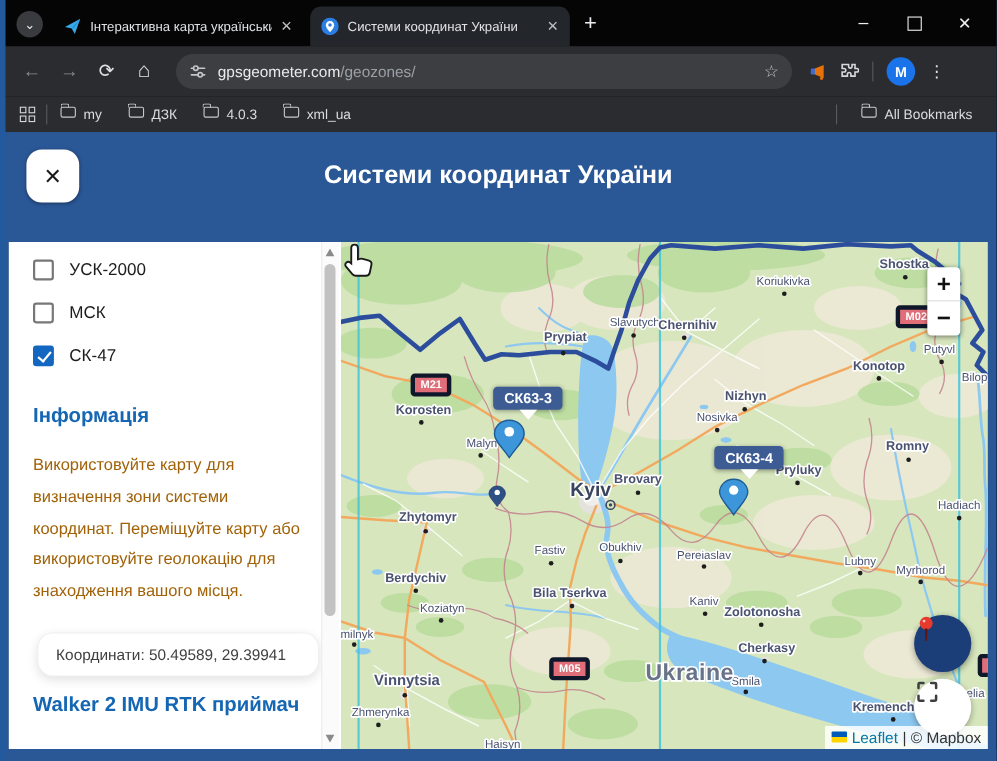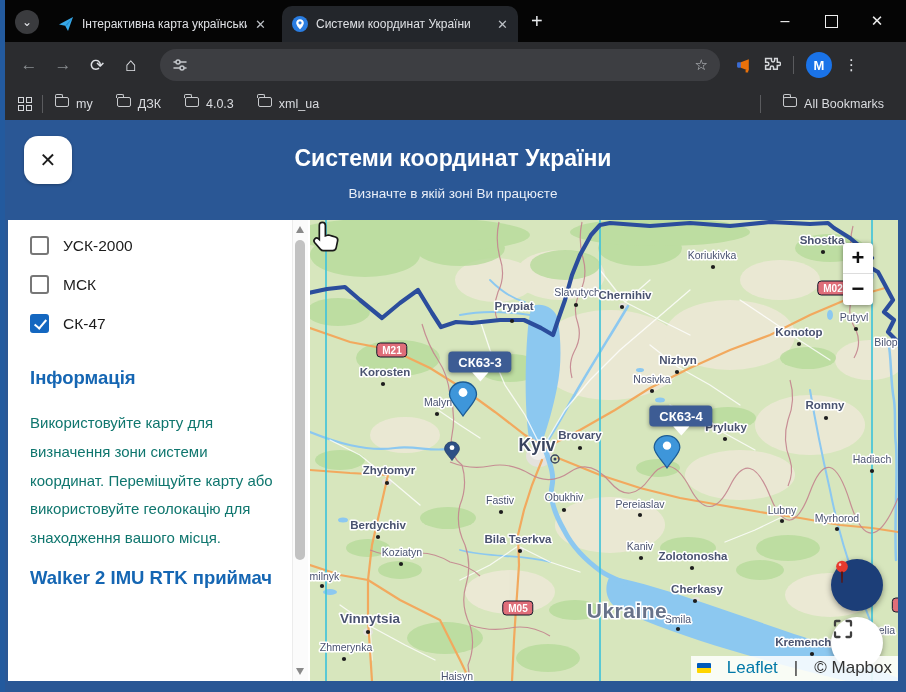--- a/index.html
+++ b/index.html
@@ -56,21 +56,21 @@
 
   #sidebar{left:8px;top:100px;width:302px;height:461px;background:#fff;box-sizing:border-box;padding:16px 36px 0 22px}
   #sidebar h2{margin:10px 0 20px;font-size:18.5px;color:#1566b3}
   .cb-row{display:flex;align-items:center;gap:14px;margin-bottom:20px}
   .cb{width:19px;height:19px;border:2px solid #777;border-radius:3px;box-sizing:border-box;position:relative;background:#fff}
   .cb.checked{background:#1467c0;border-color:#1467c0}
   .cb.checked::after{content:"";position:absolute;left:4.5px;top:0.5px;width:5px;height:10px;
                      border:solid #fff;border-width:0 2.4px 2.4px 0;transform:rotate(40deg)}
   .cb-label{font-size:15.5px;color:#1c1c1c}
   #info-head{margin-top:34px !important}
-  #info-text{width:252px;font-size:15px;line-height:1.92;color:#0f766e;margin:0}
+  #info-text{width:252px;font-size:15px;line-height:1.92;color:#a16207;margin:0}
   #coords-card{margin:22px 0 0 4px;width:238px;background:#fff;border:1px solid #f0f0f0;border-radius:14px;
                box-shadow:0 3px 10px rgba(0,0,0,.12);padding:11px 0 11px 16px;font-size:14px;color:#3f3f3f}
   #receiver-link{display:block;margin-top:14px;font-size:18.5px;font-weight:700;color:#1566b3;text-decoration:none}
 
   
   #sb-track{left:292px;top:100px;width:15px;height:461px;background:#fbfbfb;border-left:1px solid #ececec}
   #sb-up{left:296px;top:106px;width:0;height:0;border-left:4.5px solid transparent;border-right:4.5px solid transparent;border-bottom:7px solid #8a8a8a}
   #sb-down{left:296px;top:548px;width:0;height:0;border-left:4.5px solid transparent;border-right:4.5px solid transparent;border-top:7px solid #8a8a8a}
   #sb-thumb{left:294.5px;top:120px;width:10px;height:320px;background:#c2c2c2;border-radius:6px}
 
@@ -78,36 +78,36 @@
   #map{left:310px;top:100px;width:588px;height:461px;background:#d7e6bd;overflow:hidden}
   #map svg{position:absolute;left:0;top:0}
   .city{font-family:"Liberation Sans",sans-serif;font-size:11.5px;font-weight:600;fill:#4a5370;
         stroke:#fff;stroke-width:3px;paint-order:stroke;stroke-linejoin:round;text-anchor:middle}
   .city.s{font-size:10.5px;font-weight:400}
   .city.kyiv{font-size:17.5px;font-weight:700;fill:#39445e}
   .city.vin{font-size:13.5px;font-weight:700}
   .region{font-family:"Liberation Sans",sans-serif;font-size:21px;font-weight:600;fill:#68738a;stroke:#fff;stroke-width:3px;
           paint-order:stroke;text-anchor:middle;letter-spacing:.5px}
   .city-dot{fill:#1d1d1d}
-  .badge{position:absolute;transform:translate(-50%,-50%);background:#df6e79;border:1px solid #0f172a;color:#fff;
+  .badge{position:absolute;transform:translate(-50%,-50%);background:#df6e79;border:4px solid #0f172a;color:#fff;
          font-size:10px;font-weight:700;padding:1px 5px;border-radius:4px;white-space:nowrap}
   .zone-tip{position:absolute;transform:translate(-50%,-50%);background:#3d5c94;color:#fff;font-size:13px;font-weight:700;
             padding:3px 10px;border-radius:4px;box-shadow:0 1px 4px rgba(0,0,0,.35);white-space:nowrap}
   .zone-tip::after{content:"";position:absolute;left:50%;top:100%;transform:translateX(-50%);
                    border:8px solid transparent;border-top:9px solid #fff;border-bottom:none}
   #zoom-ctl{left:533px;top:23px;width:30px;height:62px;background:#fff;border-radius:4px;
             box-shadow:0 1px 5px rgba(0,0,0,.45);text-align:center}
   #zoom-ctl .zbtn{height:30px;line-height:30px;font-size:22px;font-weight:700;color:#111}
   #zoom-ctl .div{height:1px;background:#ddd}
   #geo-btn{left:521px;top:339px;width:52px;height:52px;border-radius:50%;background:#1c3e78;
            box-shadow:0 2px 6px rgba(0,0,0,.4);display:flex;align-items:center;justify-content:center}
   #fs-btn{left:521px;top:397px;width:52px;height:52px;border-radius:50%;background:#fff;
           box-shadow:0 2px 6px rgba(0,0,0,.35);display:flex;align-items:center;justify-content:center}
-  #attribution{right:0;bottom:0;background:rgba(255,255,255,.85);font-size:17px;color:#333;
-               padding:2px 6px 3px;display:flex;align-items:center;gap:16px}
+  #attribution{right:0;bottom:0;background:rgba(255,255,255,.85);font-size:14px;color:#333;
+               padding:2px 6px 3px;display:flex;align-items:center;gap:4px}
   #attribution .flag{width:14px;height:10px;border-radius:1px;background:linear-gradient(#005bbb 50%,#ffd500 50%)}
   #attribution .leaflet{color:#0078a8}
   #cursor{left:186px;top:144px;width:32px;height:34px}
 
   #footer{left:0;top:681px;width:906px;height:11px;background:#2a5795}
   #left-edge{left:0;top:0;width:5px;height:692px;background:#235a9e;z-index:60}
 </style>
 </head>
 <body>
 
@@ -149,20 +149,21 @@
 
   <div id="omnibox">
     <svg width="16" height="16" viewBox="0 0 16 16">
       <g stroke="#c3c6ca" stroke-width="1.5" stroke-linecap="round" fill="#3d3e42">
         <line x1="2" y1="5" x2="14" y2="5"></line>
           <circle cx="6" cy="5" r="2"></circle>
         <line x1="2" y1="11" x2="14" y2="11"></line>
           <circle cx="10" cy="11" r="2"></circle>
       </g>
     </svg>
+    <span id="url-text"><span>gpsgeometer.com</span><span class="path">/geozones/</span></span>
     <span id="star">☆</span>
   </div>
 
   <div id="ext-area">
     <svg width="16" height="16" viewBox="0 0 15 15">
       <rect x="1" y="5" width="4" height="5" rx="1" fill="#3b6cd4"></rect>
       <path d="M4.5,5 L12,2 L12,13 L4.5,10 Z" fill="#e8710a"></path>
       <rect x="9" y="12" width="2.4" height="2.5" fill="#e8710a"></rect>
     </svg>
     <svg width="17" height="17" viewBox="0 0 16 16">
@@ -203,37 +204,39 @@
     <span class="bm">
         <span class="folder"></span>
         <span>All Bookmarks</span>
       </span>
   </span>
 </div>
 
 <div class="abs" id="page">
   <div class="abs" id="close-btn">✕</div>
   <div class="abs" id="page-title">Системи координат України</div>
-  <div class="abs" id="page-subtitle">Визначте в якій зоні Ви працюєте</div>
 
   <div class="abs" id="sidebar">
     <div class="cb-row">
       <span class="cb"></span>
       <span class="cb-label">УСК-2000</span>
     </div>
     <div class="cb-row">
       <span class="cb"></span>
       <span class="cb-label">МСК</span>
     </div>
     <div class="cb-row">
       <span class="cb checked"></span>
       <span class="cb-label">СК-47</span>
     </div>
     <h2 id="info-head">Інформація</h2>
     <p id="info-text">Використовуйте карту для визначення зони системи координат. Переміщуйте карту або використовуйте геолокацію для знаходження вашого місця.</p>
+    <div id="coords-card">
+      <span>Координати: 50.49589, 29.39941</span>
+    </div>
     <a id="receiver-link" href="#">Walker 2 IMU RTK приймач</a>
   </div>
   <div class="abs" id="sb-track"></div>
   <div class="abs" id="sb-up"></div>
   <div class="abs" id="sb-thumb"></div>
   <div class="abs" id="sb-down"></div>
 
   <div class="abs" id="map">
     <svg width="588" height="461" viewBox="0 0 588 461">
 

